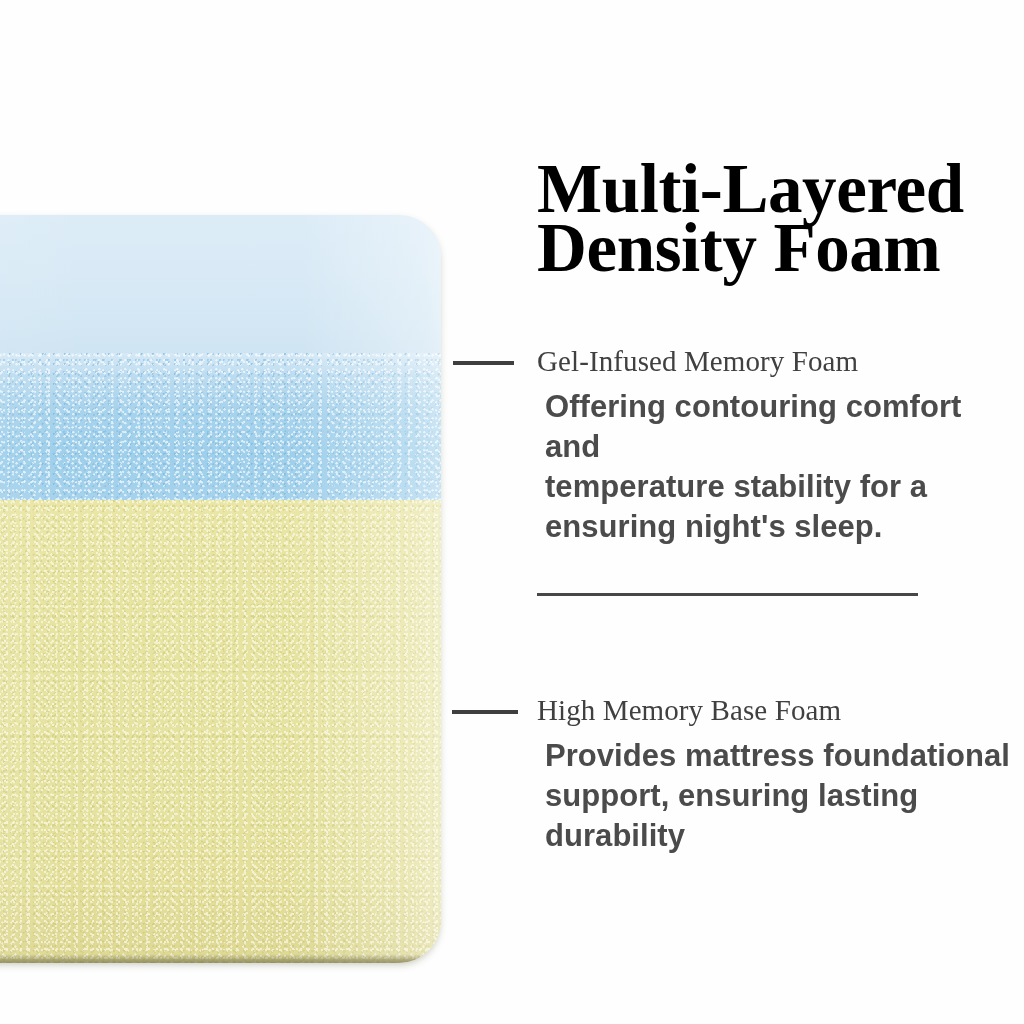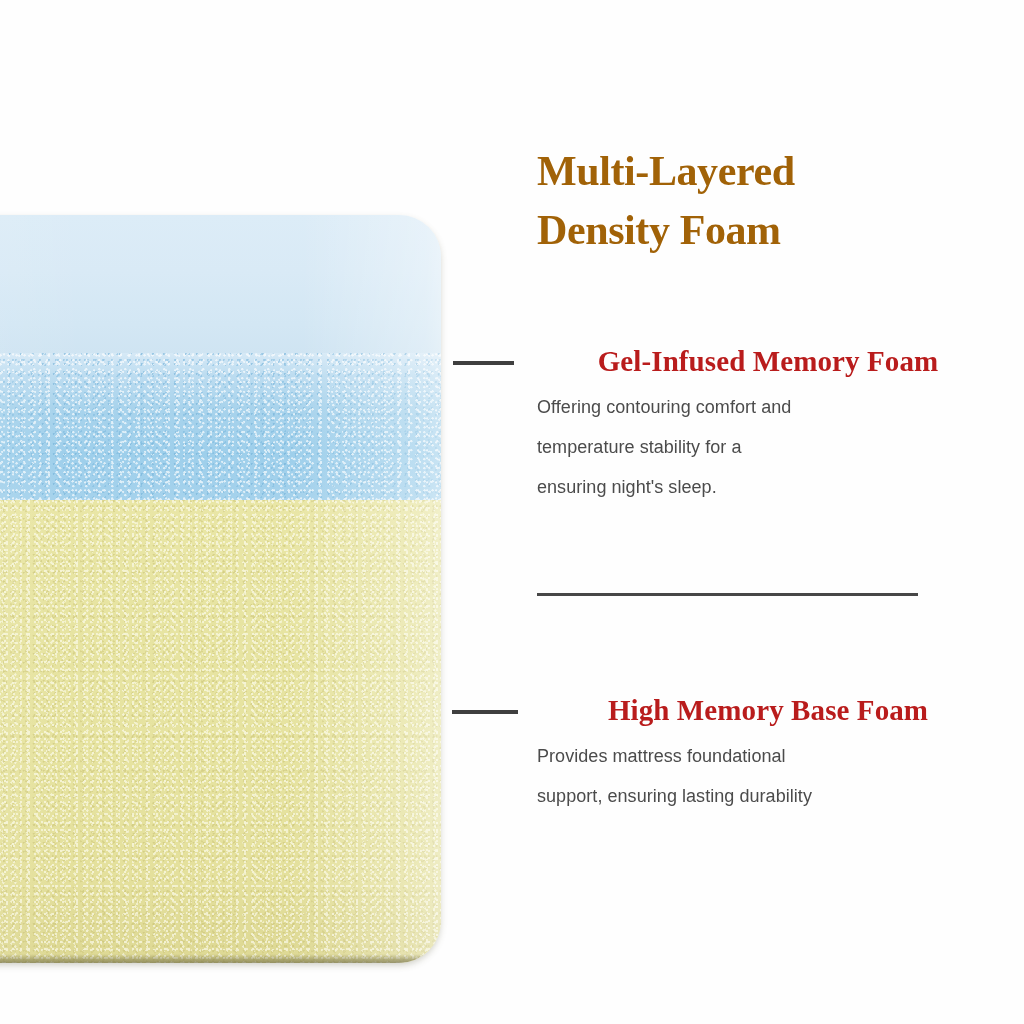--- a/index.html
+++ b/index.html
@@ -185,55 +185,54 @@
     height: 1024px;
   }
 
   .headline {
     position: absolute;
     left: 0;
     top: 114px;
     width: 462px;
     font-family: "Liberation Serif", "DejaVu Serif", serif;
     font-weight: 700;
-    font-size: 42px;
+    font-size: 69px;
     line-height: 59px;
     letter-spacing: -0.4px;
-    color: #a16207;
+    color: #000000;
   }
   .headline .hl-line { display: block; }
 
   .feature {
     position: absolute;
     left: 0;
     width: 462px;
   }
   .feature-gel  { top: 344px; }
   .feature-base { top: 693px; }
 
   .feature-title {
     font-family: "Liberation Serif", "DejaVu Serif", serif;
-    font-weight: 700;
+    font-weight: 400;
     font-size: 29px;
     line-height: 34px;
     letter-spacing: 0.1px;
-    color: #b91c1c;
+    color: #404040;
     margin: 0 0 9px 0;
     white-space: nowrap;
-    text-align: center;
   }
 
   .feature-body {
     font-family: "Liberation Sans", sans-serif;
-    font-weight: 400;
-    font-size: 18px;
+    font-weight: 700;
+    font-size: 31px;
     line-height: 40px;
     letter-spacing: 0.05px;
     color: #4b4b4b;
-    margin: 0;
+    margin: 8px;
     width: 470px;
   }
   .feature-body .bd-line { display: block; }
 
   
   .section-divider {
     position: absolute;
     left: 537px;
     top: 593px;
     width: 381px;

